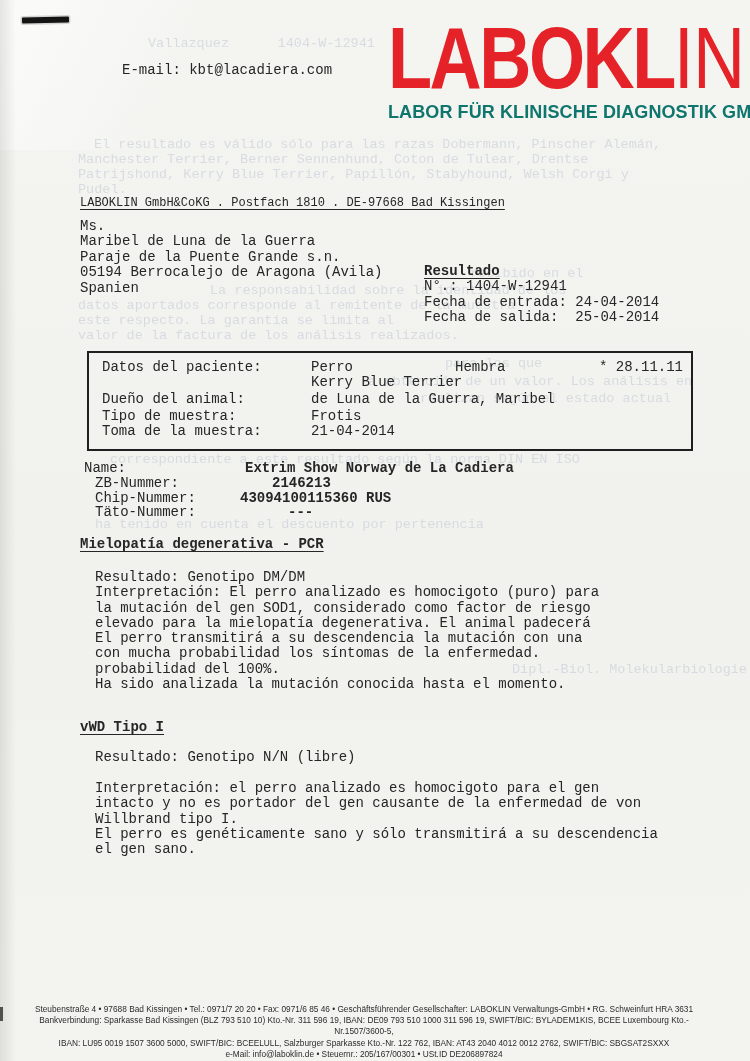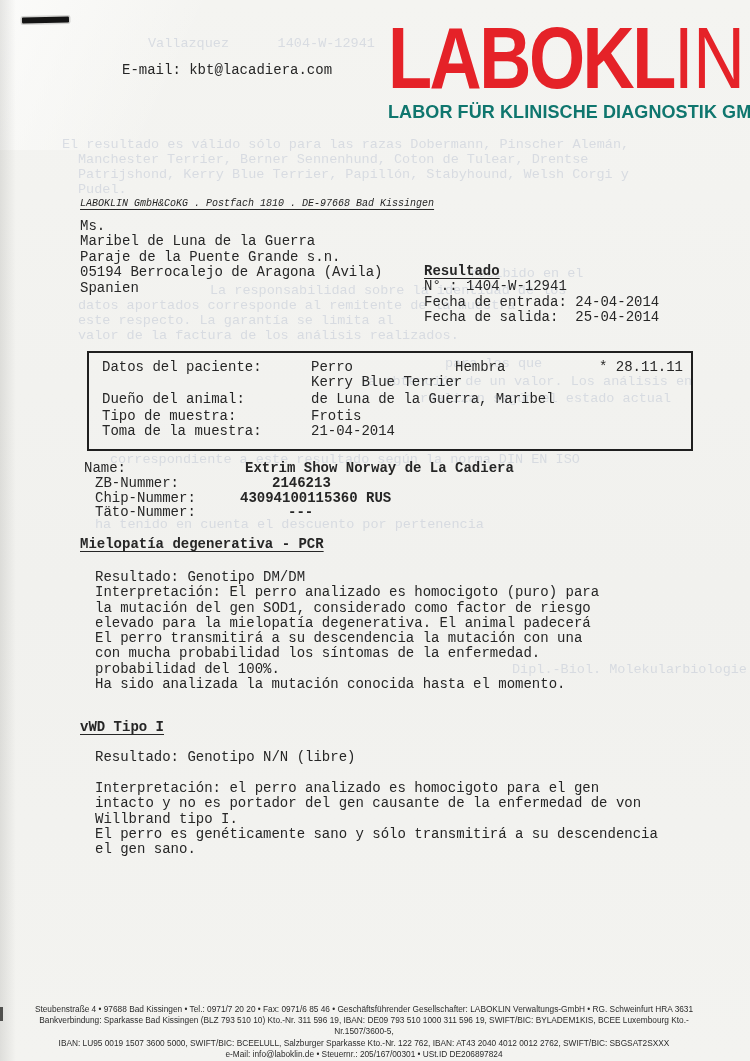--- a/index.html
+++ b/index.html
@@ -68,42 +68,42 @@
 </style>
 </head>
 <body>
 
 <div class="corner-light"></div>
 <div class="edge-left"></div>
 <div class="artifact-dash"></div>
 <div class="artifact-tick"></div>
 
 <div class="ghost" style="left:148px;top:36px;">Vallazquez      1404-W-12941</div>
-<div class="ghost" style="left:62px;top:137px;">El resultado es válido sólo para las razas Dobermann, Pinscher Alemán,</div>
+<div class="ghost" style="left:94px;top:137px;">El resultado es válido sólo para las razas Dobermann, Pinscher Alemán,</div>
 <div class="ghost" style="left:78px;top:152px;">Manchester Terrier, Berner Sennenhund, Coton de Tulear, Drentse</div>
 <div class="ghost" style="left:78px;top:167px;">Patrijshond, Kerry Blue Terrier, Papillón, Stabyhound, Welsh Corgi y</div>
 <div class="ghost" style="left:78px;top:182px;">Pudel.</div>
 <div class="ghost" style="left:470px;top:266px;">recibido en el</div>
 <div class="ghost" style="left:210px;top:283px;">La responsabilidad sobre la identidad de los</div>
 <div class="ghost" style="left:78px;top:298px;">datos aportados corresponde al remitente de la muestra</div>
 <div class="ghost" style="left:78px;top:313px;">este respecto. La garantía se limita al</div>
 <div class="ghost" style="left:78px;top:328px;">valor de la factura de los análisis realizados.</div>
 <div class="ghost" style="left:445px;top:356px;">para los que</div>
 <div class="ghost" style="left:360px;top:374px;">la obtención de un valor. Los análisis en</div>
 <div class="ghost" style="left:420px;top:391px;">realizan según el estado actual</div>
 <div class="ghost" style="left:110px;top:452px;">correspondiente a este resultado según la norma DIN EN ISO</div>
 <div class="ghost" style="left:95px;top:517px;">ha tenido en cuenta el descuento por pertenencia</div>
 <div class="ghost" style="left:512px;top:662px;">Dipl.-Biol. Molekularbiologie</div>
 
 <div class="mono" style="left:84px;top:63px;margin-left:38px;">E-mail: kbt@lacadiera.com</div>
 
 <div class="logo-word"><span>LABOKL</span><span class="thin">IN</span></div>
 <div class="logo-sub">LABOR FÜR KLINISCHE DIAGNOSTIK GMBH &amp; CO. KG</div>
 
-<div class="mono uline" style="left:80px;top:196px;font-size:10px;font-style:italic;">LABOKLIN GmbH&amp;CoKG . Postfach 1810 . DE-97668 Bad Kissingen</div>
+<div class="mono uline" style="left:80px;top:196px;font-size:12px;">LABOKLIN GmbH&amp;CoKG . Postfach 1810 . DE-97668 Bad Kissingen</div>
 
 <div class="block" style="left:80px;top:219px;">
   <div class="ln">Ms.</div>
   <div class="ln">Maribel de Luna de la Guerra</div>
   <div class="ln">Paraje de la Puente Grande s.n.</div>
   <div class="ln">05194 Berrocalejo de Aragona (Avila)</div>
   <div class="ln">Spanien</div>
 </div>
 
 <div class="block" style="left:424px;top:264px;">

